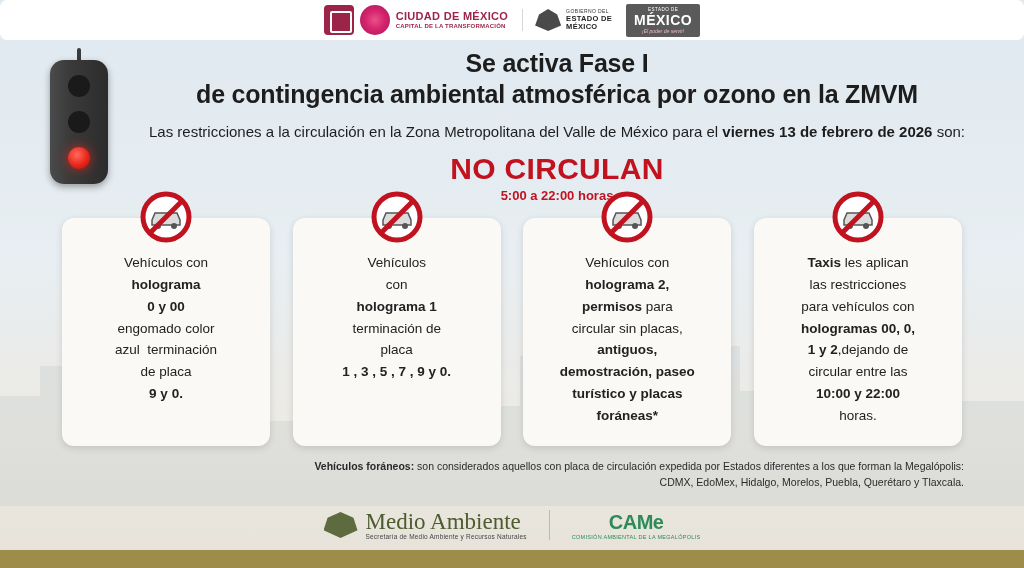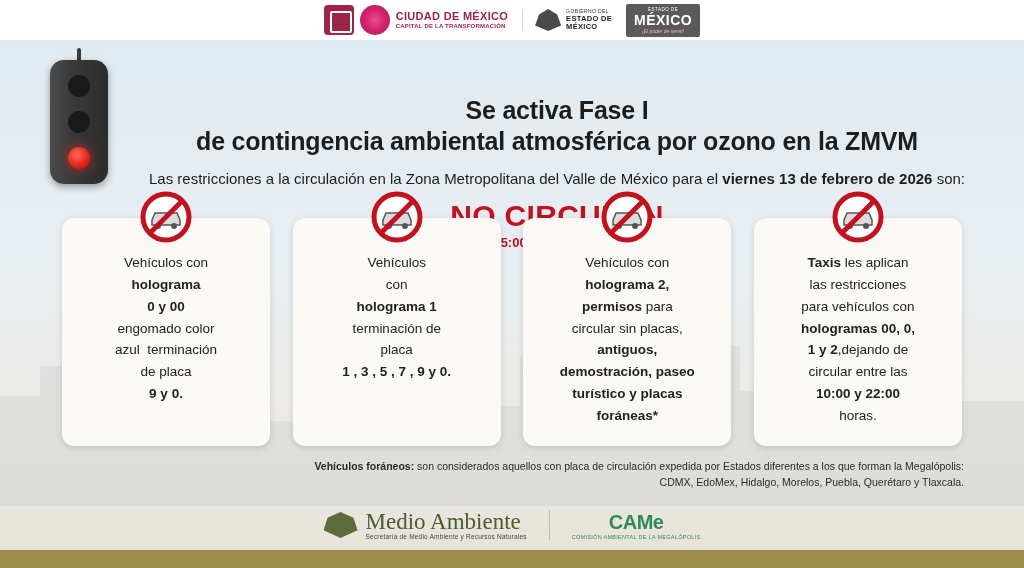--- a/index.html
+++ b/index.html
@@ -15,21 +15,21 @@
     position: relative;
     background: linear-gradient(to bottom, #dfe9f0 0%, #e8eef2 45%, #eceae4 75%, #e6e2d8 100%);
     overflow: hidden;
   }
 
   
   .topbar {
     position: absolute; top: 0; left: 0; right: 0; height: 40px;
     background: #ffffff;
     display: flex; align-items: center; justify-content: center;
-    gap: 14px; z-index: 20;
+    gap: 14px; z-index: 20; border-radius: 7px;
   }
   .logo-cdmx { display: flex; align-items: center; gap: 6px; }
   .cdmx-shield {
     width: 30px; height: 30px; border-radius: 4px;
     background: #9d2449;
     position: relative;
   }
   .cdmx-shield:after {
     content: ""; position: absolute; left: 6px; top: 6px;
     width: 18px; height: 18px; border: 2px solid #fff; border-radius: 2px;
@@ -85,21 +85,21 @@
   }
   .tl-lamp { width: 22px; height: 22px; border-radius: 50%; background: #1a1a1a; }
   .tl-lamp.on {
     background: radial-gradient(circle at 40% 35%, #ff6b5e 0%, #e8251a 55%, #b00d0a 100%);
     box-shadow: 0 0 12px rgba(235,40,30,.75);
   }
 
   
   .headline {
     position: absolute; top: 48px; left: 120px; right: 30px;
-    text-align: center; z-index: 5; margin-top: 47px;
+    text-align: center; z-index: 5;
   }
   .headline h1 {
     font-size: 25px; font-weight: bold; color: #1d1d1d; line-height: 1.25;
     letter-spacing: -.2px;
   }
   .subline {
     margin-top: 12px; font-size: 15px; color: #1d1d1d; text-align: center;
   }
   .subline b { font-weight: bold; }
   .nocirculan {

